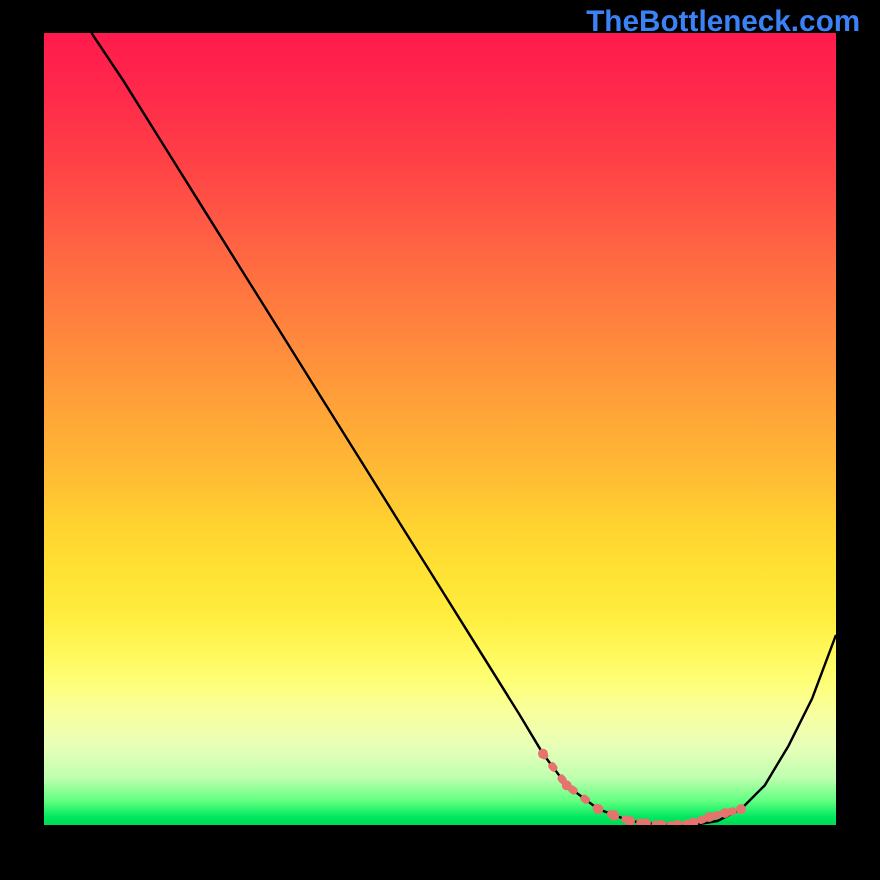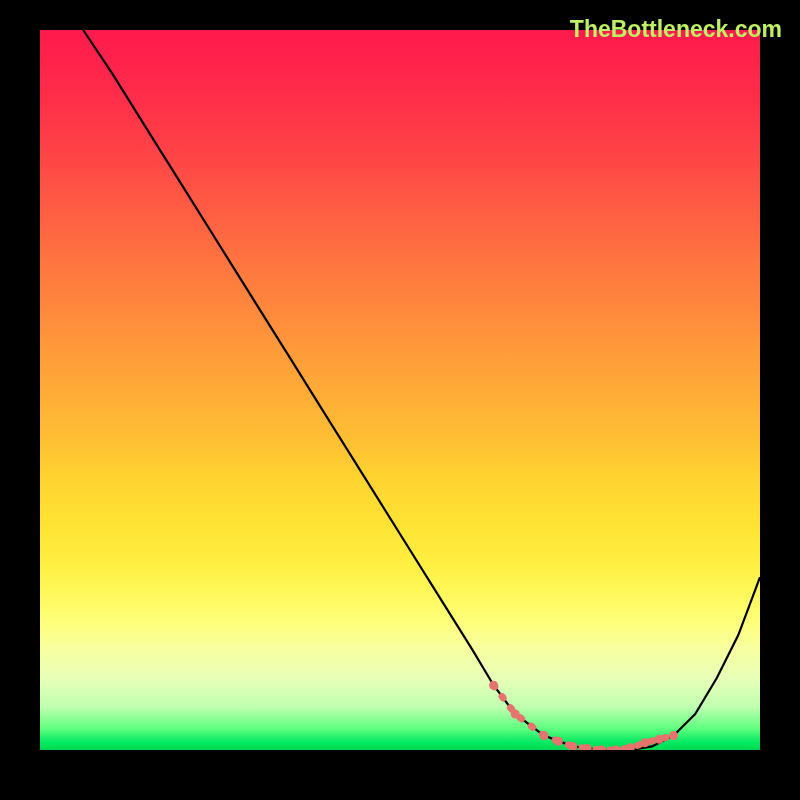--- a/index.html
+++ b/index.html
@@ -6,24 +6,24 @@
   body {
     width: 800px;
     height: 800px;
     background: #000;
     position: relative;
     font-family: Arial, sans-serif;
     overflow: hidden;
   }
   .watermark {
     position: absolute;
-    top: 16px;
+    top: 4px;
     right: 18px;
-    color: #bef264;
-    font-size: 23px;
+    color: #3b82f6;
+    font-size: 27px;
     font-weight: bold;
     z-index: 10;
   }
   .plot-area {
     position: absolute;
     left: 40px;
     top: 30px;
     width: 720px;
     height: 720px;
   }

